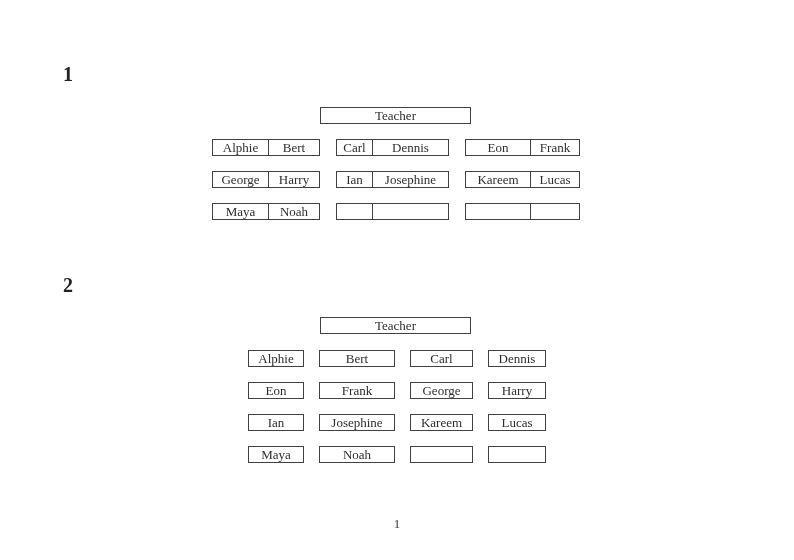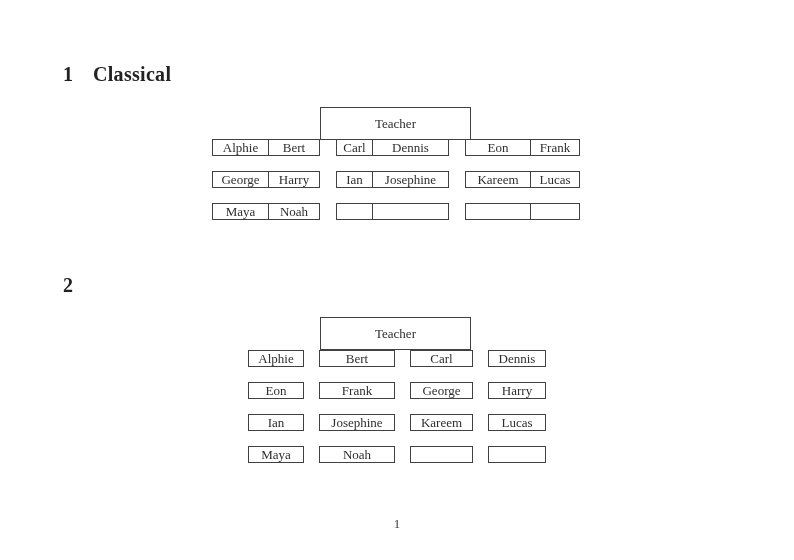--- a/index.html
+++ b/index.html
@@ -25,21 +25,21 @@
     color: #222222;
     letter-spacing: 0.3px;
   }
   .heading .num {
     width: 30px;
   }
   .teacher-box {
     position: absolute;
     left: 320px;
     width: 151px;
-    height: 33px;
+    height: 17px;
     border: 1px solid #414141;
     box-sizing: border-box;
     display: flex;
     align-items: center;
     justify-content: center;
     font-size: 13px;
   }
   .row {
     position: absolute;
     display: flex;
@@ -94,21 +94,20 @@
     color: #3a3a3a;
   }
 </style>
 </head>
 <body>
 
 <div class="page">
 
   <div class="heading" style="top:63px">
     <span class="num">1</span>
-    <span class="title">Classical</span>
   </div>
 
   <div class="teacher-box" style="top:107px">
     <span>Teacher</span>
   </div>
 
   <div class="row crow" style="top:139px">
     <div class="pair pA">
       <div class="cell">Alphie</div>
       <div class="cell">Bert</div>

